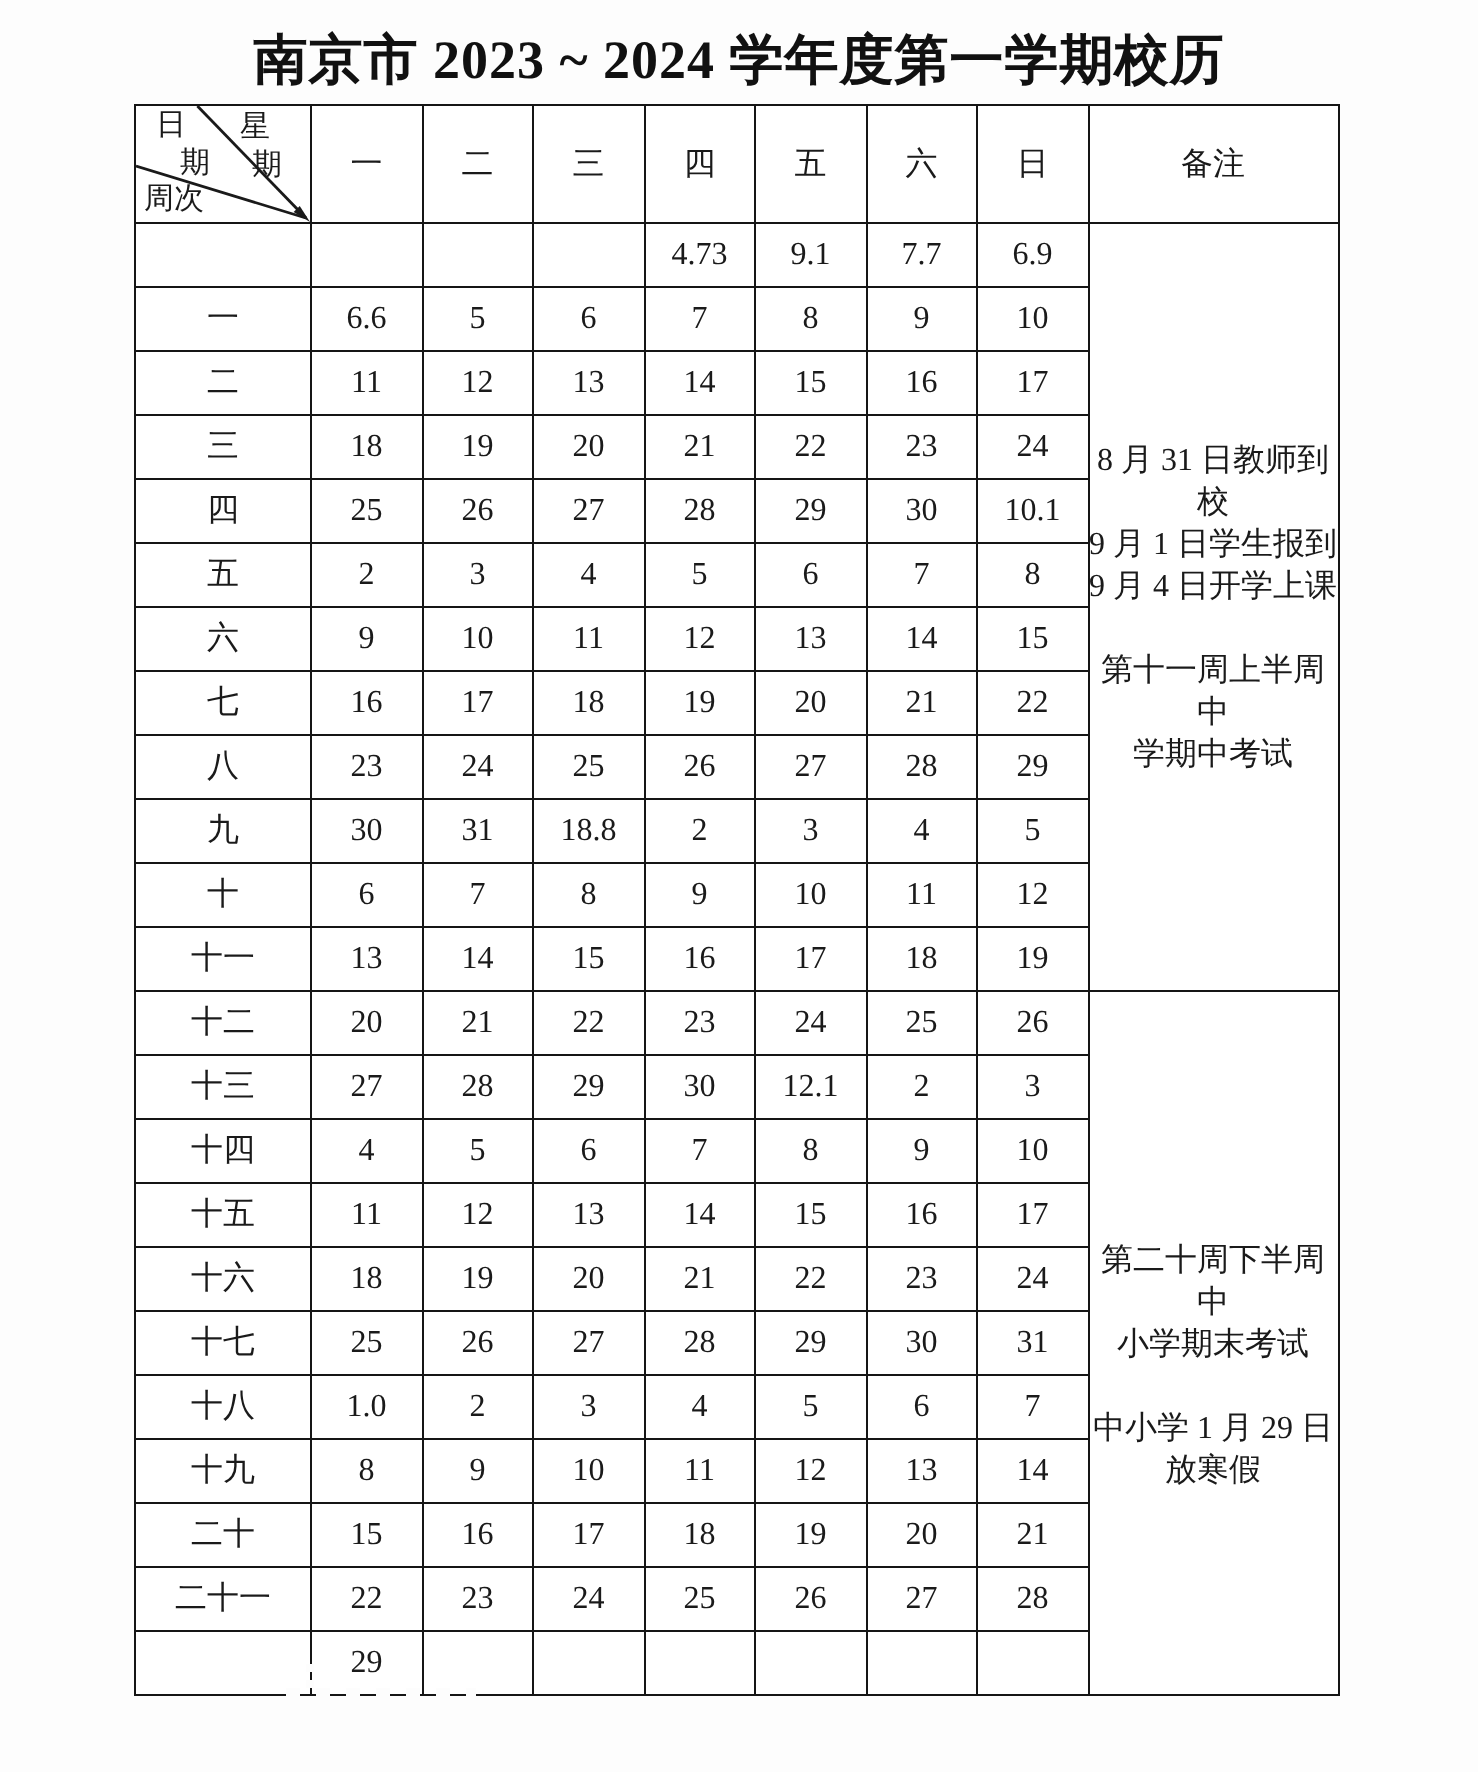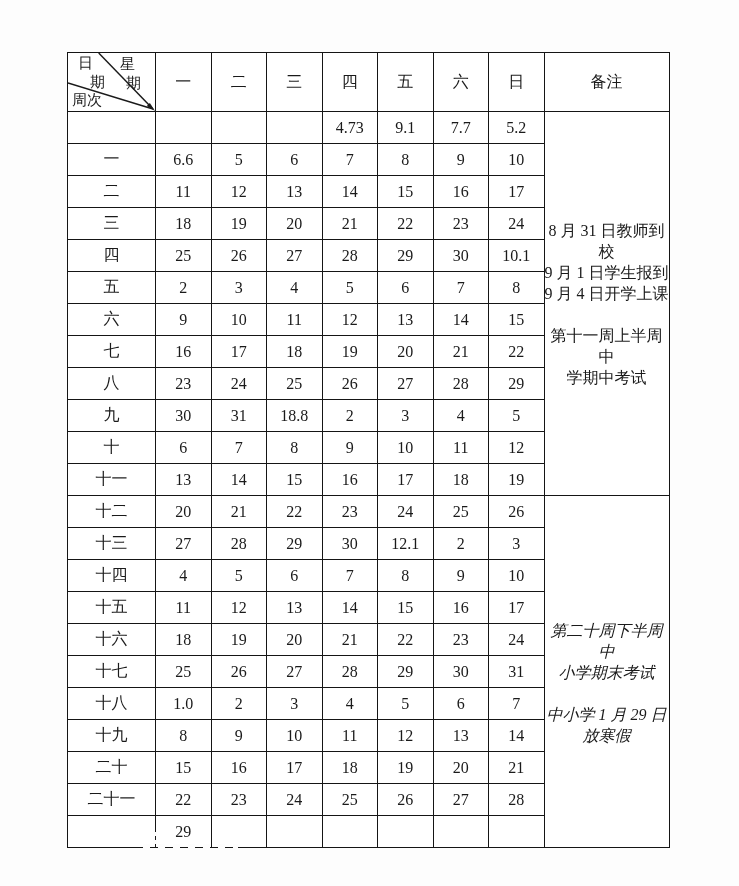--- a/index.html
+++ b/index.html
@@ -38,36 +38,37 @@
   .lab-w1 { left:52px; top:3px; }
   .lab-d2 { left:22px; top:21px; }
   .lab-w2 { left:58px; top:22px; }
   .lab-z  { left:4px;  top:39px; }
   .notes-cell {
     font-size:15px; line-height:21px;
     text-align:left; vertical-align:middle;
     white-space:pre-line;
     padding:10px 2px 0 5px;
   }
-  .notes-cell.second { padding-top:22px;font-style:italic; }
+  .notes-cell.second { padding-top:22px; }
   
   .wm-eraser-h {
     position:absolute; left:143px; top:905px; width:95px; height:6px;
     background:repeating-linear-gradient(90deg,#fdfdfd 0 7px,rgba(253,253,253,0) 7px 15px);
   }
   .wm-eraser-v {
     position:absolute; left:153px; top:893px; width:4px; height:15px;
     background:repeating-linear-gradient(180deg,#fdfdfd 0 4px,rgba(253,253,253,0) 4px 8px);
   }
 </style>
 </head>
 <body>
 
 <div class="page">
 
+  <h1 class="title">南京市 2023 ~ 2024 学年度第一学期校历</h1>
 
   <table class="cal">
     <colgroup>
       <col style="width:88px">
       <col style="width:55.5px">
         <col style="width:55.5px">
         <col style="width:55.5px">
       <col style="width:55.5px">
         <col style="width:55.5px">
         <col style="width:55.5px">
@@ -100,21 +101,21 @@
     </thead>
     <tbody>
         <tr>
           <td></td>
           <td></td>
           <td></td>
           <td></td>
           <td>4.73</td>
           <td>9.1</td>
           <td>7.7</td>
-          <td>5.2</td>
+          <td>6.9</td>
           <td class="notes-cell" rowspan="12">8 月 31 日教师到校
 9 月 1 日学生报到
 9 月 4 日开学上课
 
 第十一周上半周中
 学期中考试</td>
         </tr>
         <tr>
           <td>一</td>
           <td>6.6</td>

